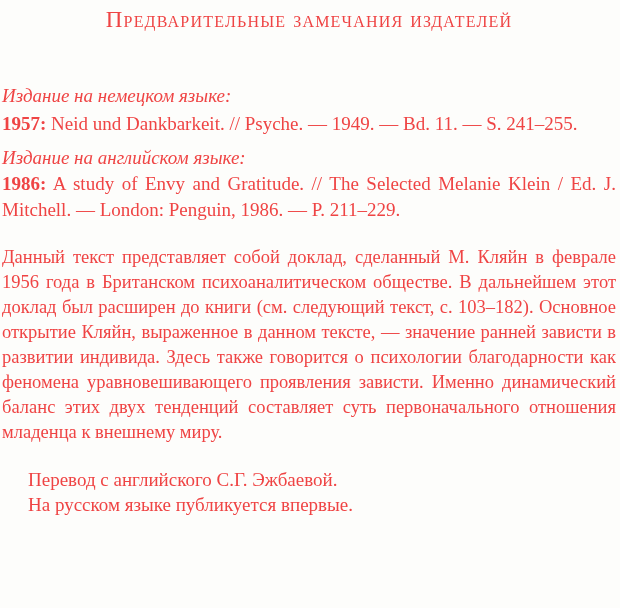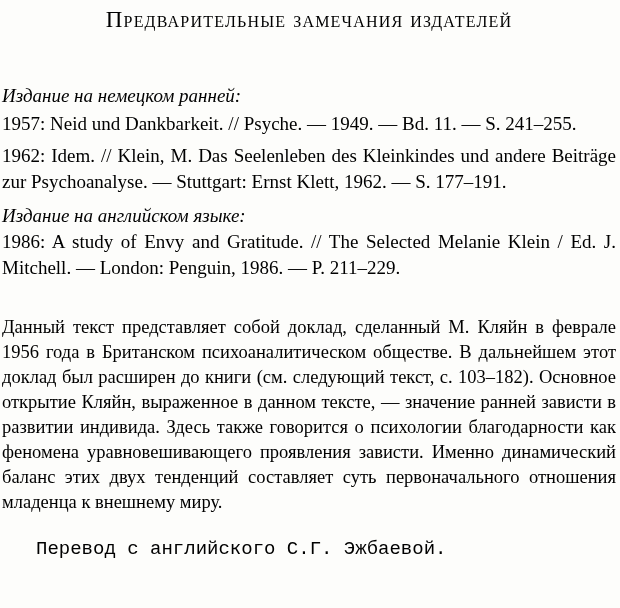--- a/index.html
+++ b/index.html
@@ -30,56 +30,55 @@
   p { margin: 0; }
   .label {
     font-style: italic;
     margin: 0;
   }
   .label-en { margin-top: 8px; }
   .entry {
     text-align: justify;
     margin: 0;
   }
-  .entry .year { font-weight: normal; }
+  .entry .year { font-weight: bold; }
   .entry-1957 { margin-top: 2px; }
   .entry-1962 { margin-top: 6px; }
   .entry-1986 { }
   .commentary {
-    margin-top: 34px;
+    margin-top: 22px;
     text-align: justify;
     font-size: 18.5px;
     line-height: 25px;
   }
   .colophon {
     margin-top: 22px;
     line-height: 25px;
   }
   .colophon-line {
-    margin: 8px;
+    margin: 0;
     text-indent: 26px;
-    font-family: Liberation Mono, monospace;
   }
 </style>
 </head>
 <body>
 
-<div class="page" style="background: rgb(253, 253, 251); color: #000000;">
+<div class="page" style="background: rgb(253, 253, 251); color: #ef4444;">
 
   <div class="title">Предварительные замечания издателей</div>
 
-  <p class="label">Издание на немецком ранней:</p>
+  <p class="label">Издание на немецком языке:</p>
 
   <p class="entry entry-1957"><b class="year">1957:</b> <span class="entry-text">Neid und Dankbarkeit. // Psyche. — 1949. — Bd. 11. — S. 241–255.</span></p>
 
-  <p class="entry entry-1962"><b class="year">1962:</b> <span class="entry-text">Idem. // Klein, M. Das Seelenleben des Kleinkindes und andere Beiträge zur Psychoanalyse. — Stuttgart: Ernst Klett, 1962. — S. 177–191.</span></p>
 
   <p class="label label-en">Издание на английском языке:</p>
 
   <p class="entry entry-1986"><b class="year">1986:</b> <span class="entry-text">A study of Envy and Gratitude. // The Selected Melanie Klein / Ed. J. Mitchell. — London: Penguin, 1986. — P. 211–229.</span></p>
 
   <p class="commentary">Данный текст представляет собой доклад, сделанный М. Кляйн в феврале 1956 года в Британском психоаналитическом обществе. В дальнейшем этот доклад был расширен до книги (см. следующий текст, с. 103–182). Основное открытие Кляйн, выраженное в данном тексте, — значение ранней зависти в развитии индивида. Здесь также говорится о психологии благодарности как феномена уравновешивающего проявления зависти. Именно динамический баланс этих двух тенденций составляет суть перво­начального отношения младенца к внешнему миру.</p>
 
   <div class="colophon">
     <p class="colophon-line">Перевод с английского С.Г. Эжбаевой.</p>
+    <p class="colophon-line">На русском языке публикуется впервые.</p>
   </div>
 
 </div>
 
 </body></html>

